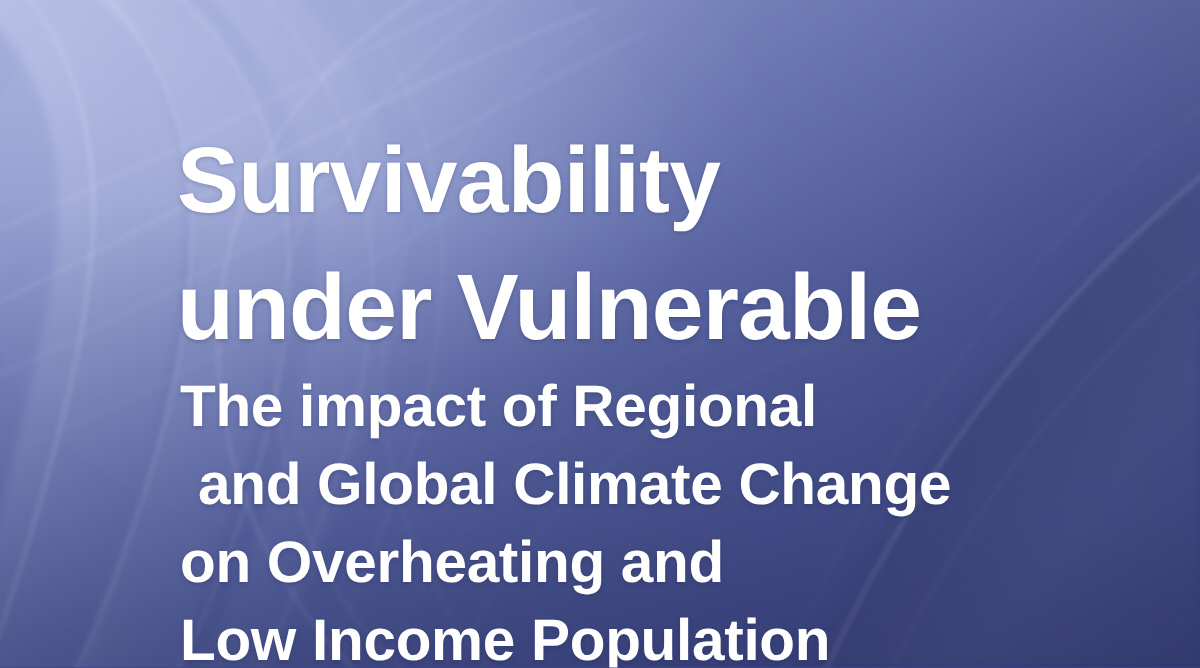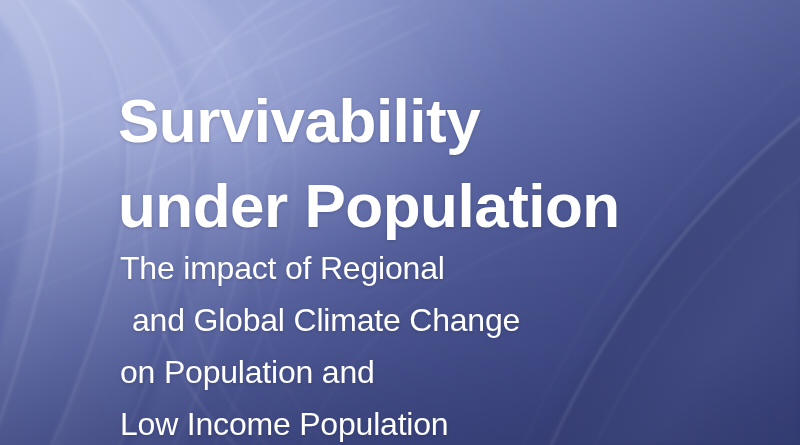--- a/index.html
+++ b/index.html
@@ -86,22 +86,22 @@
     white-space:nowrap;
     text-shadow:0 1px 3px rgba(30,38,80,0.28);
   }
   .title-line.l0 { top:90px; }
   .title-line.l1 { top:175px; }
 
   .sub-line {
     position:absolute;
     left:2px;
     color:#ffffff;
-    font-size:32px;
-    font-weight:400;
+    font-size:39px;
+    font-weight:700;
     letter-spacing:-0.2px;
     line-height:1;
     white-space:nowrap;
     text-shadow:0 1px 3px rgba(30,38,80,0.26);
   }
   .sub-line.s0 { top:252px; }
   .sub-line.s1 { top:304px;margin-left:12px; }
   .sub-line.s2 { top:356px; }
   .sub-line.s3 { top:408px; }
 </style>
@@ -201,24 +201,24 @@
     </g>
   </svg>
 
   <div class="bg-tint-right"></div>
   <div class="bg-tint-bottom"></div>
 
   <div class="text-block">
 
     <div class="title-line l0">Survivability</div>
 
-    <div class="title-line l1">under Population</div>
+    <div class="title-line l1">under Vulnerable</div>
 
     <div class="sub-line s0">The impact of Regional</div>
 
     <div class="sub-line s1">and Global Climate Change</div>
 
-    <div class="sub-line s2">on Population and</div>
+    <div class="sub-line s2">on Overheating and</div>
 
     <div class="sub-line s3">Low Income Population</div>
 
   </div>
 </div>
 
 </body></html>

